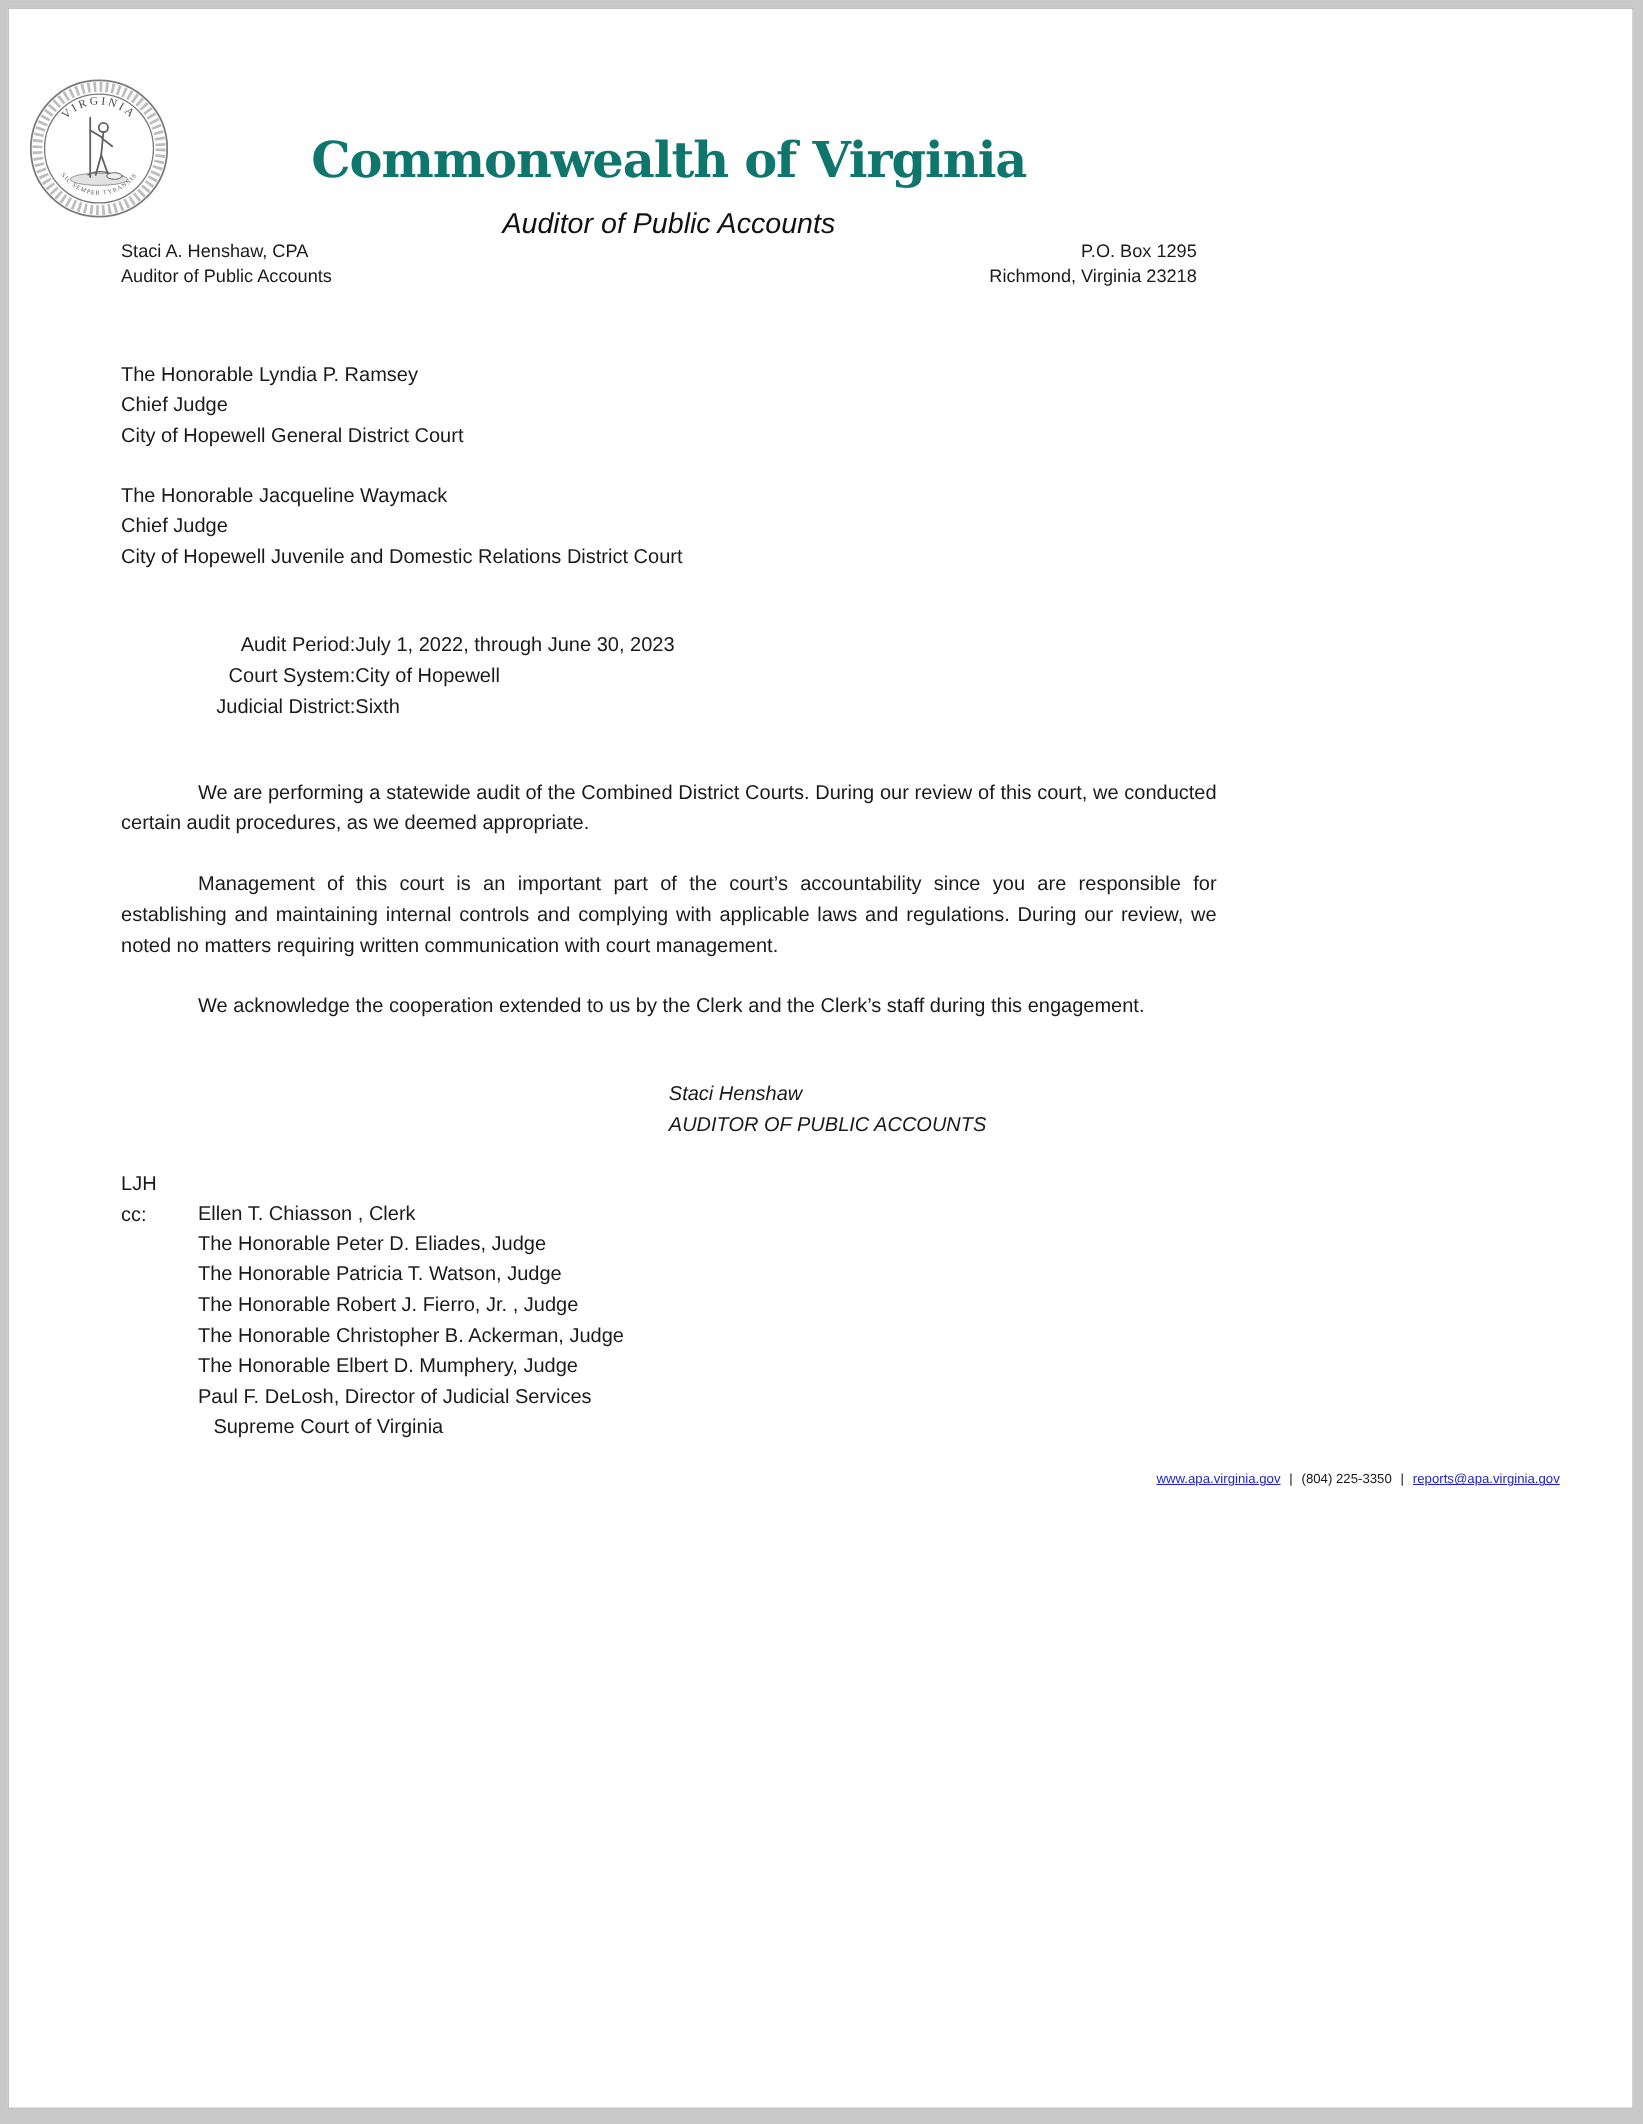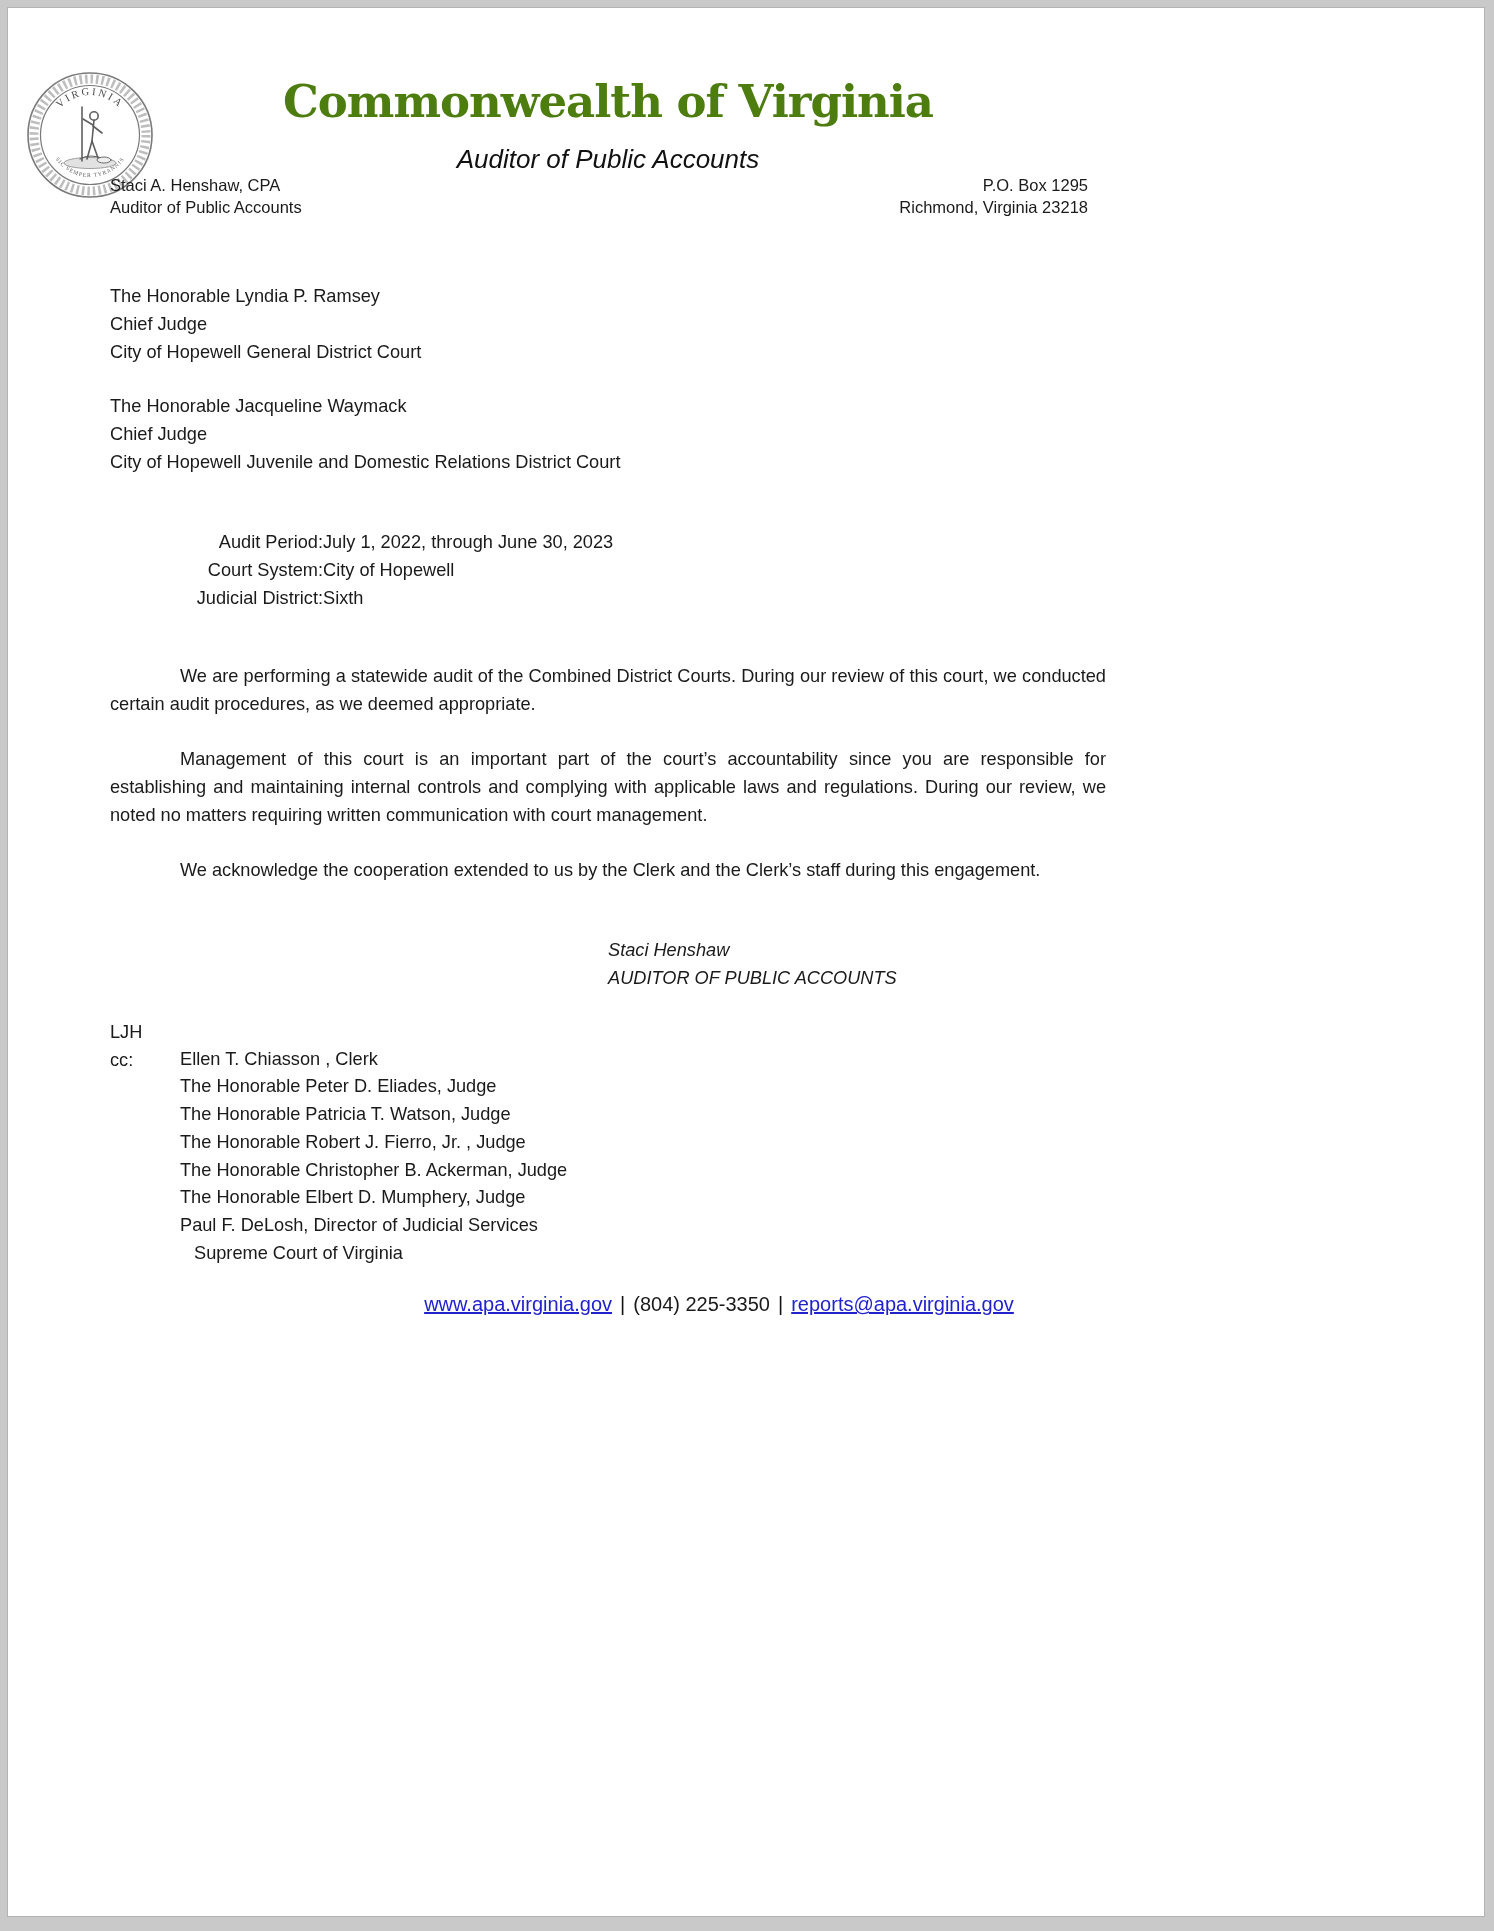--- a/index.html
+++ b/index.html
@@ -17,23 +17,23 @@
   }
   .content{
     position:relative;margin-left:102px;width:996px;
     font-size:18.2px;line-height:28px;
   }
   
   .seal{
     position:absolute;left:18px;top:62px;width:128px;height:130px;
   }
   .title{
-    margin:0;padding-top:68px;text-align:center;
+    margin:0;padding-top:112px;text-align:center;
     font-family:"DejaVu Serif",serif;font-weight:bold;
-    font-size:45px;line-height:1.15;color:#4d7c0f;
+    font-size:45px;line-height:1.15;color:#0f766e;
     letter-spacing:-1px;
   }
   .subtitle{
     margin-top:16px;text-align:center;
     font-style:italic;font-size:26px;line-height:30px;color:#111;
   }
   .info-row{
     display:flex;justify-content:space-between;
     font-size:16.5px;line-height:22px;
   }
@@ -50,21 +50,21 @@
   }
   .body-para.first{margin-top:50px;}
   .signature{margin-top:52px;margin-left:498px;font-style:italic;}
   .initials{margin-top:26px;}
   .cc-block{display:flex;}
   .cc-label{width:70px;flex:0 0 70px;}
   .cc-list div{line-height:27.7px;}
   .cc-indent{margin-left:14px;}
   
   .footer{
-    margin-top:26px;text-align:center;font-size:20px;
+    margin-top:26px;text-align:right;font-size:12px;
     margin-right:66px;
     padding-left:12px;
   }
   .footer a{color:#2222cc;text-decoration:underline;cursor:pointer;}
   .footer .sep{color:#111;padding:0 8px;}
   .seal svg{width:100%;height:100%;}
 </style>
 </head>
 <body>
 

